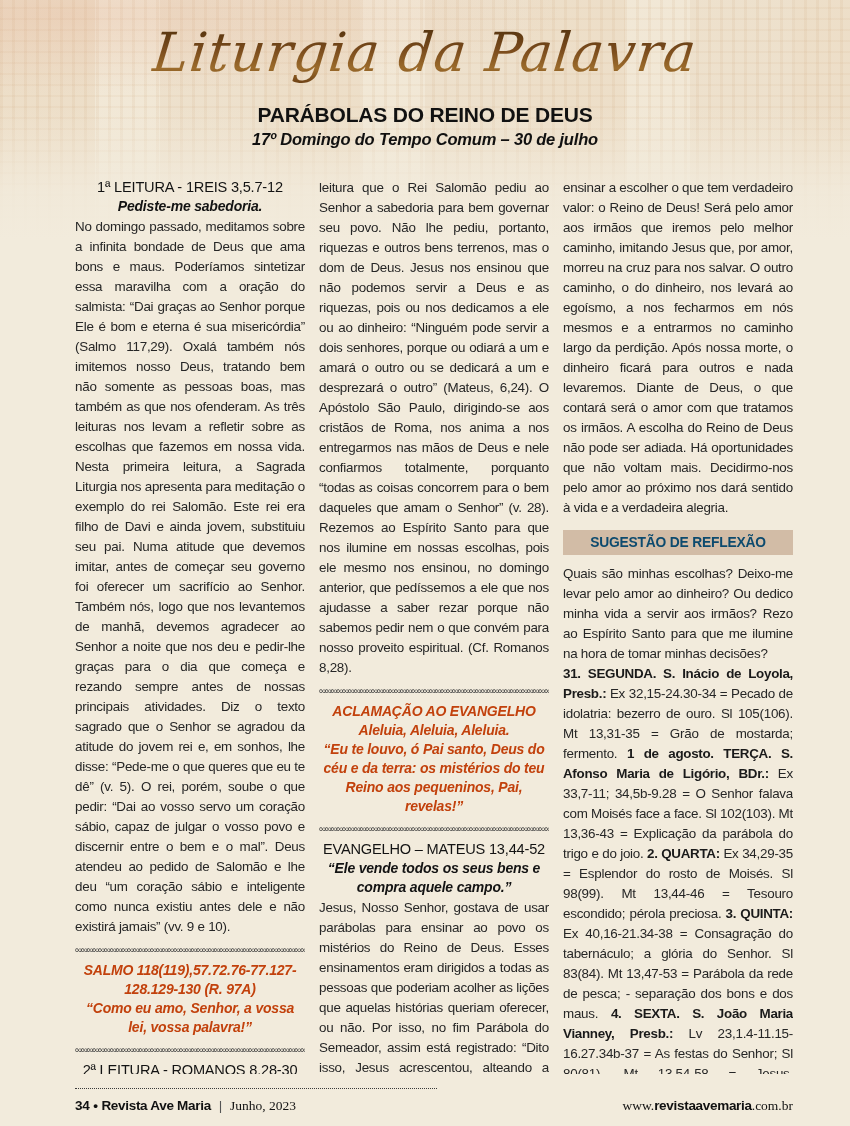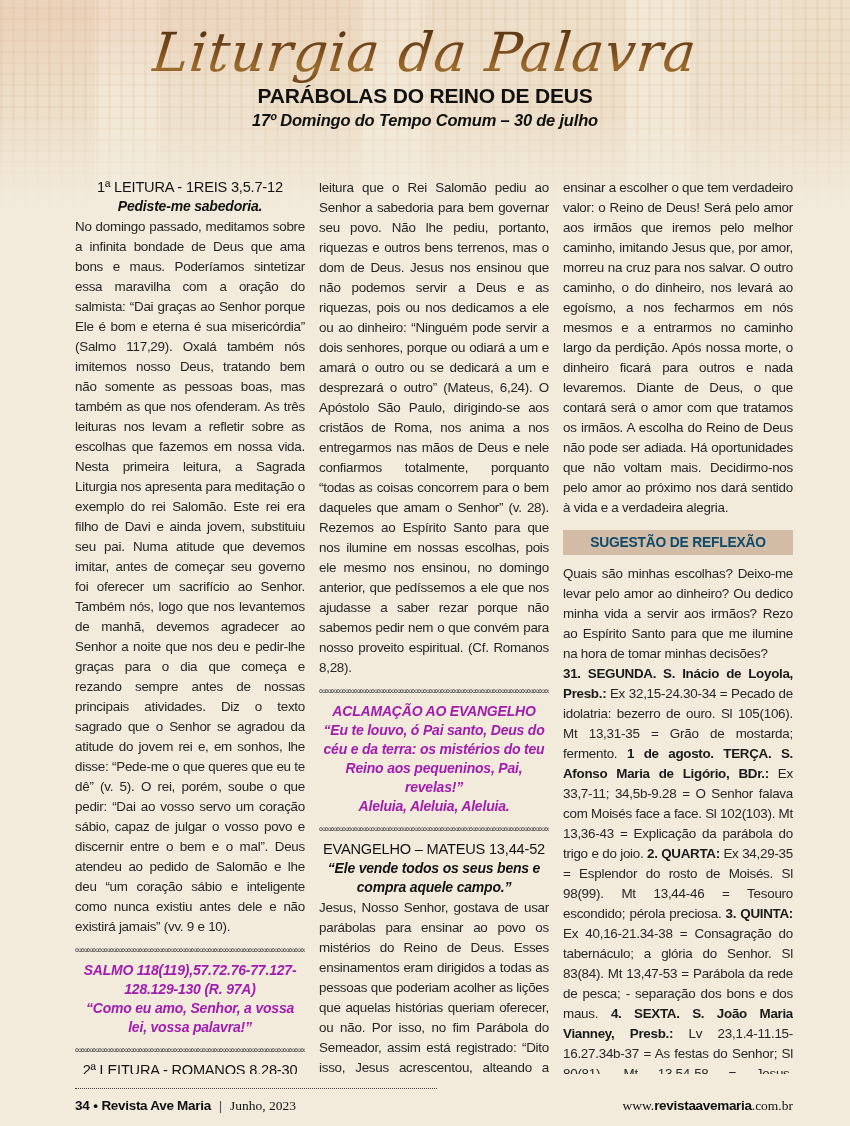--- a/index.html
+++ b/index.html
@@ -24,39 +24,39 @@
   header { position:relative; text-align:center; padding-top:22px; }
   .script-title {
     display:inline-block;
     font-family:"DejaVu Serif", serif; font-style:italic; font-weight:400;
     font-size:54px; line-height:62px; letter-spacing:1px;
     color:#7a4b1c;
     background:linear-gradient(180deg,#4c2e0c 0%, #7a4b1c 45%, #9c6c2c 75%, #6b3f14 100%);
     -webkit-background-clip:text; background-clip:text; -webkit-text-fill-color:transparent;
     transform:skewX(-6deg);
   }
-  .page-title { font-size:21px; font-weight:bold; letter-spacing:-.2px; color:#111; margin-top:0; }
+  .page-title { font-size:21px; font-weight:bold; letter-spacing:-.2px; color:#111; margin-top:19px; }
   .page-subtitle { font-size:16.5px; font-weight:bold; font-style:italic; letter-spacing:-.2px; color:#111; margin-top:3px; }
 
   .cols {
     position:absolute; left:75px; right:57px; top:178px; height:896px;
     display:grid; grid-template-columns:repeat(3,1fr); column-gap:14px; overflow:hidden;
   }
   .col { overflow:hidden; }
   .h  { font-size:14.6px; font-weight:normal; text-align:center; letter-spacing:-.2px; line-height:19px; color:#131313; }
   .sub{ font-size:14px; font-weight:bold; font-style:italic; text-align:center; letter-spacing:-.2px; line-height:19px; color:#131313; margin-bottom:1px; }
   .body {
     font-size:13.4px; line-height:20px; letter-spacing:-.25px;
     text-align:justify; text-justify:inter-word; color:#262626;
   }
   .chain {
     white-space:nowrap; overflow:hidden; font-size:9.5px; line-height:9px;
     letter-spacing:-1px; color:#3c3c3c; margin:8px 0 7px;
   }
-  .cblock { font-size:14px; font-weight:bold; font-style:italic; text-align:center; letter-spacing:-.2px; line-height:19px; color:#a21caf; }
+  .cblock { font-size:14px; font-weight:bold; font-style:italic; text-align:center; letter-spacing:-.2px; line-height:19px; color:#c2410c; }
   .bar {
     background:#d2bca6; color:#0c4a6e; font-weight:bold; text-align:center;
     font-size:13.8px; line-height:16px; letter-spacing:-.2px;
     padding:5px 2px 4px; margin:12px 0 9px;
   }
   .weekly b { font-weight:bold; color:#1a1a1a; letter-spacing:-.3px; }
 
   footer { position:absolute; left:75px; right:57px; bottom:12px; }
   .foot-rule { width:362px; border-top:1.5px dotted #3a3a3a; margin-bottom:9px; }
   .foot-row { display:flex; justify-content:space-between; align-items:baseline; }
@@ -92,22 +92,22 @@
       <div class="chain">∞∞∞∞∞∞∞∞∞∞∞∞∞∞∞∞∞∞∞∞∞∞∞∞∞∞∞∞∞∞∞∞∞∞∞∞∞∞∞∞∞∞∞∞∞∞∞∞∞∞∞∞∞∞∞∞∞∞∞∞</div>
       <div class="h">2ª LEITURA - ROMANOS 8,28-30</div>
       <div class="sub">Deus nos predestinou para sermos conformes à imagem de seu Filho.</div>
 
     </section>
 
     <section class="col">
       <p class="body">leitura que o Rei Salomão pediu ao Senhor a sabedoria para bem governar seu povo. Não lhe pediu, portanto, riquezas e outros bens terrenos, mas o dom de Deus. Jesus nos ensinou que não podemos servir a Deus e as riquezas, pois ou nos dedicamos a ele ou ao dinheiro: “Ninguém pode servir a dois senhores, porque ou odiará a um e amará o outro ou se dedicará a um e desprezará o outro” (Mateus, 6,24). O Apóstolo São Paulo, dirigindo-se aos cristãos de Roma, nos anima a nos entregarmos nas mãos de Deus e nele confiarmos totalmente, porquanto “todas as coisas concorrem para o bem daqueles que amam o Senhor” (v. 28). Rezemos ao Espírito Santo para que nos ilumine em nossas escolhas, pois ele mesmo nos ensinou, no domingo anterior, que pedíssemos a ele que nos ajudasse a saber rezar porque não sabemos pedir nem o que convém para nosso proveito espiritual. (Cf. Romanos 8,28).</p>
       <div class="chain">∞∞∞∞∞∞∞∞∞∞∞∞∞∞∞∞∞∞∞∞∞∞∞∞∞∞∞∞∞∞∞∞∞∞∞∞∞∞∞∞∞∞∞∞∞∞∞∞∞∞∞∞∞∞∞∞∞∞∞∞</div>
       <div class="cblock">ACLAMAÇÃO AO EVANGELHO</div>
+      <div class="cblock">Aleluia, Aleluia, Aleluia.</div>
       <div class="cblock">“Eu te louvo, ó Pai santo, Deus do céu e da terra: os mistérios do teu Reino aos pequeninos, Pai, revelas!”</div>
-      <div class="cblock">Aleluia, Aleluia, Aleluia.</div>
       <div class="chain">∞∞∞∞∞∞∞∞∞∞∞∞∞∞∞∞∞∞∞∞∞∞∞∞∞∞∞∞∞∞∞∞∞∞∞∞∞∞∞∞∞∞∞∞∞∞∞∞∞∞∞∞∞∞∞∞∞∞∞∞</div>
       <div class="h">EVANGELHO – MATEUS 13,44-52</div>
       <div class="sub">“Ele vende todos os seus bens e compra aquele campo.”</div>
       <p class="body">Jesus, Nosso Senhor, gostava de usar parábolas para ensinar ao povo os mistérios do Reino de Deus. Esses ensinamentos eram dirigidos a todas as pessoas que poderiam acolher as lições que aquelas histórias queriam oferecer, ou não. Por isso, no fim Parábola do Semeador, assim está registrado: “Dito isso, Jesus acrescentou, alteando a voz: ‘Quem tem ouvidos para ouvir, ouça!’” (Lc 8,8).Assim, abramos nossos coração à Palavra de Deus, a estas parábolas tão cheias de significado para nossa vida de cristãos: ‘O tesouro, a pérola e a rede’. As duas primeiras nos querem</p>
     </section>
 
     <section class="col">
       <p class="body">ensinar a escolher o que tem verdadeiro valor: o Reino de Deus! Será pelo amor aos irmãos que iremos pelo melhor caminho, imitando Jesus que, por amor, morreu na cruz para nos salvar. O outro caminho, o do dinheiro, nos levará ao egoísmo, a nos fecharmos em nós mesmos e a entrarmos no caminho largo da perdição. Após nossa morte, o dinheiro ficará para outros e nada levaremos. Diante de Deus, o que contará será o amor com que tratamos os irmãos. A escolha do Reino de Deus não pode ser adiada. Há oportunidades que não voltam mais. Decidirmo-nos pelo amor ao próximo nos dará sentido à vida e a verdadeira alegria.</p>
       <div class="bar">SUGESTÃO DE REFLEXÃO</div>
       <p class="body">Quais são minhas escolhas? Deixo-me levar pelo amor ao dinheiro? Ou dedico minha vida a servir aos irmãos? Rezo ao Espírito Santo para que me ilumine na hora de tomar minhas decisões?</p>

